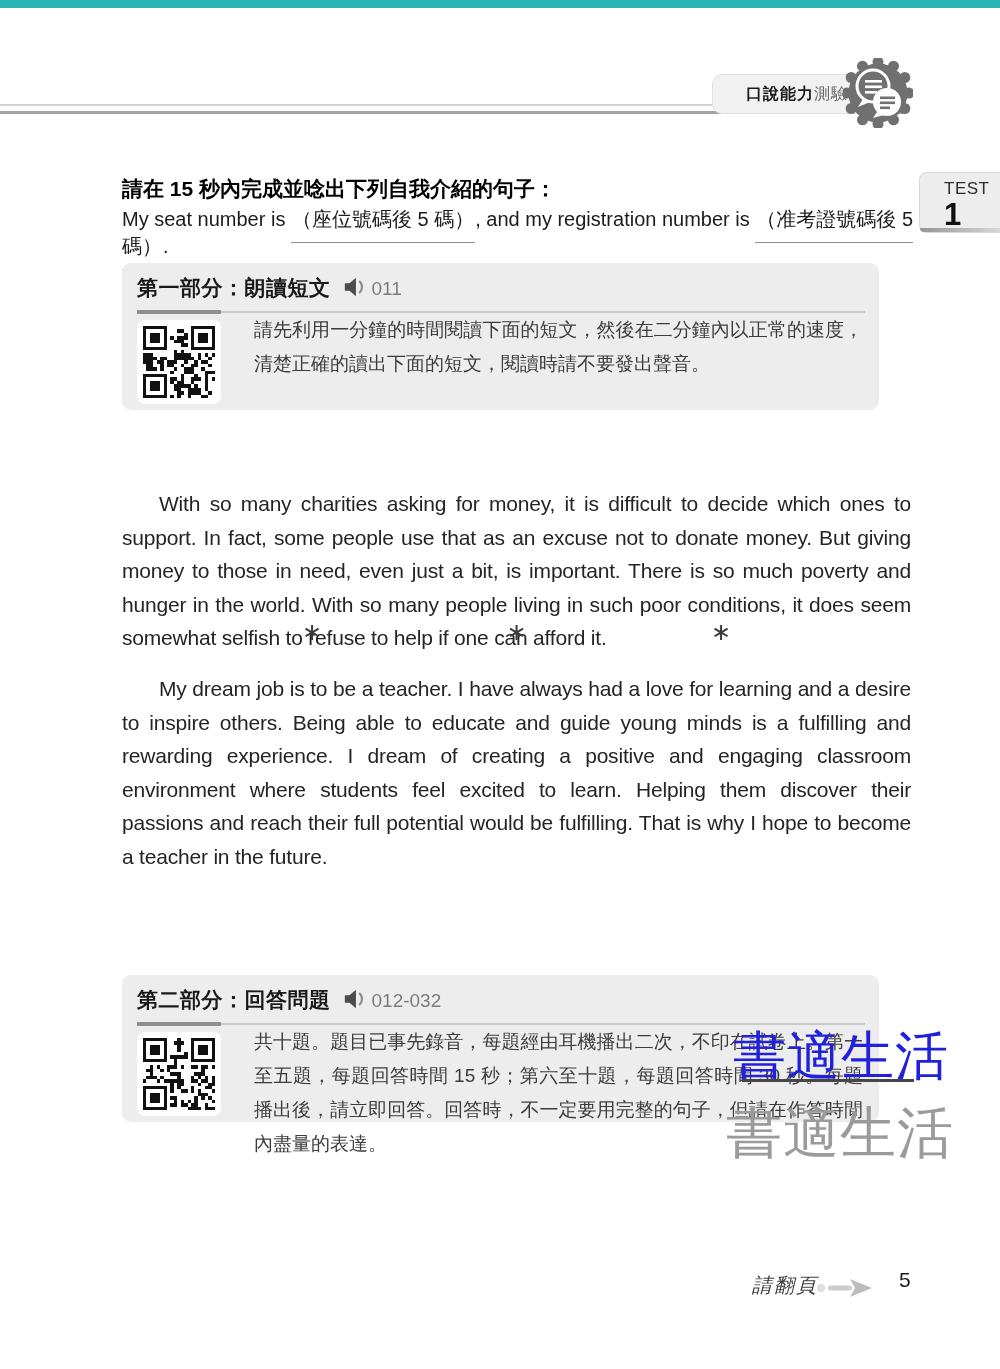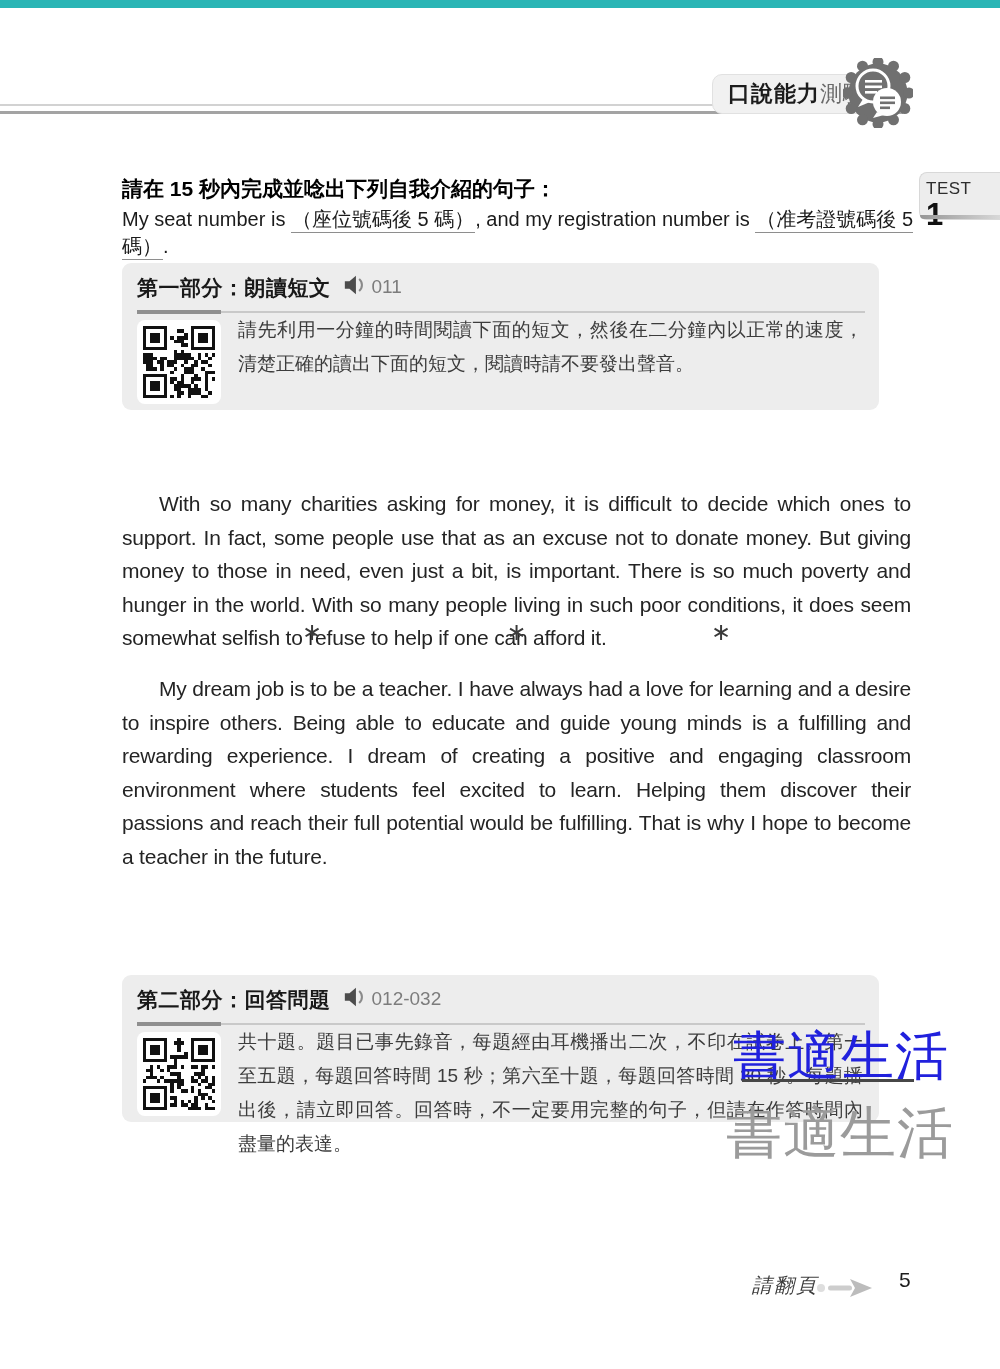--- a/index.html
+++ b/index.html
@@ -7,53 +7,53 @@
         font-family:"Liberation Sans","DejaVu Sans",sans-serif;color:#222;}
 
   
   .top-bar{position:absolute;left:0;top:0;width:1000px;height:8px;background:#2ab5b5;}
 
   
   .header-rule{position:absolute;left:0;top:104px;width:903px;height:5px;
                border-top:2px solid #d2d2d2;border-bottom:3px solid #a3a3a3;z-index:1;}
   .header-label{position:absolute;left:712px;top:74px;width:168px;height:38px;z-index:2;
                 background:#f1f1f1;border:1px solid #e1e1e1;border-radius:10px;
-                display:flex;align-items:center;justify-content:center;font-size:22px;letter-spacing:1px;}
+                display:flex;align-items:center;justify-content:center;font-size:16px;letter-spacing:1px;}
   .header-label .b{font-weight:700;color:#1c1c1c;}
   .header-label .l{color:#6a6a6a;}
   .badge{position:absolute;left:843px;top:58px;width:70px;height:70px;z-index:3;}
 
   
-  .test-tab{position:absolute;left:919px;top:172px;width:81px;height:48px;
+  .test-tab{position:absolute;left:919px;top:172px;width:81px;height:61px;
             background:#ededed;border:1px solid #d8d8d8;border-right:none;
-            border-radius:8px 0 0 8px;box-sizing:border-box;padding:6px 0 0 6px;z-index:2;}
+            border-radius:8px 0 0 8px;box-sizing:border-box;padding:6px 0 0 24px;z-index:2;}
   .test-tab::after{content:'';position:absolute;left:0;right:0;bottom:0;height:4px;
             background:linear-gradient(90deg,#969696,#d8d8d8);border-radius:0 0 0 8px;}
   .test-tab .t1{font-size:17px;color:#2d2d2d;letter-spacing:0.5px;}
   .test-tab .t2{font-size:31px;font-weight:700;line-height:1.05;color:#111;}
 
   
   .instruction{position:absolute;left:122px;top:175px;font-size:21px;font-weight:700;color:#000000;}
   .sentence{position:absolute;left:122px;top:206px;width:800px;font-size:20px;color:#1b1b1b;}
-  .sentence .blank{border-bottom:1px solid #8e8e8e;padding:0 1px 2px 1px;}
+  .sentence .blank{border-bottom:1px solid #8e8e8e;padding:0 1px 12px 1px;}
 
   
   .section-box{position:absolute;left:122px;width:757px;height:147px;background:#ededed;
                border-radius:9px;box-sizing:border-box;}
   .sec1{top:263px;} .sec2{top:975px;padding-left:48px;}
-  .sec-head{position:absolute;left:15px;top:11px;display:flex;align-items:flex-start;gap:12px;}
+  .sec-head{position:absolute;left:15px;top:11px;display:flex;align-items:flex-end;gap:12px;}
   .sec-title{font-size:21px;font-weight:700;color:#191919;letter-spacing:0.5px;}
   .sec-audio{display:flex;align-items:center;gap:5px;}
   .sec-audio .num{font-size:19px;color:#7c7c7c;}
   .sec-rule{position:absolute;left:15px;right:14px;top:47px;display:flex;align-items:center;}
   .sec-rule .dark{width:84px;height:4px;background:#8f8f8f;}
   .sec-rule .light{flex:1;height:2px;background:#c9c9c9;}
   .qr{position:absolute;left:15px;top:57px;width:84px;height:84px;background:#fff;
       border-radius:8px;box-sizing:border-box;padding:6px;}
-  .sec-body{position:absolute;left:116px;top:50px;right:16px;font-size:19px;line-height:34px;
+  .sec-body{position:absolute;left:132px;top:50px;right:16px;font-size:19px;line-height:34px;
             color:#3c3c3c;text-align:justify;}
 
   
   .para{position:absolute;left:122px;width:789px;font-size:21px;line-height:33.5px;
         letter-spacing:-0.2px;text-align:justify;text-indent:37px;color:#242424;}
   .p1{top:439px;margin-top:48px;} .p2{top:672px;}
   .asterisks{position:absolute;left:122px;top:618px;width:789px;box-sizing:border-box;
              padding:0 180px;display:flex;justify-content:space-between;
              font-size:24px;color:#3a3a3a;}
 

